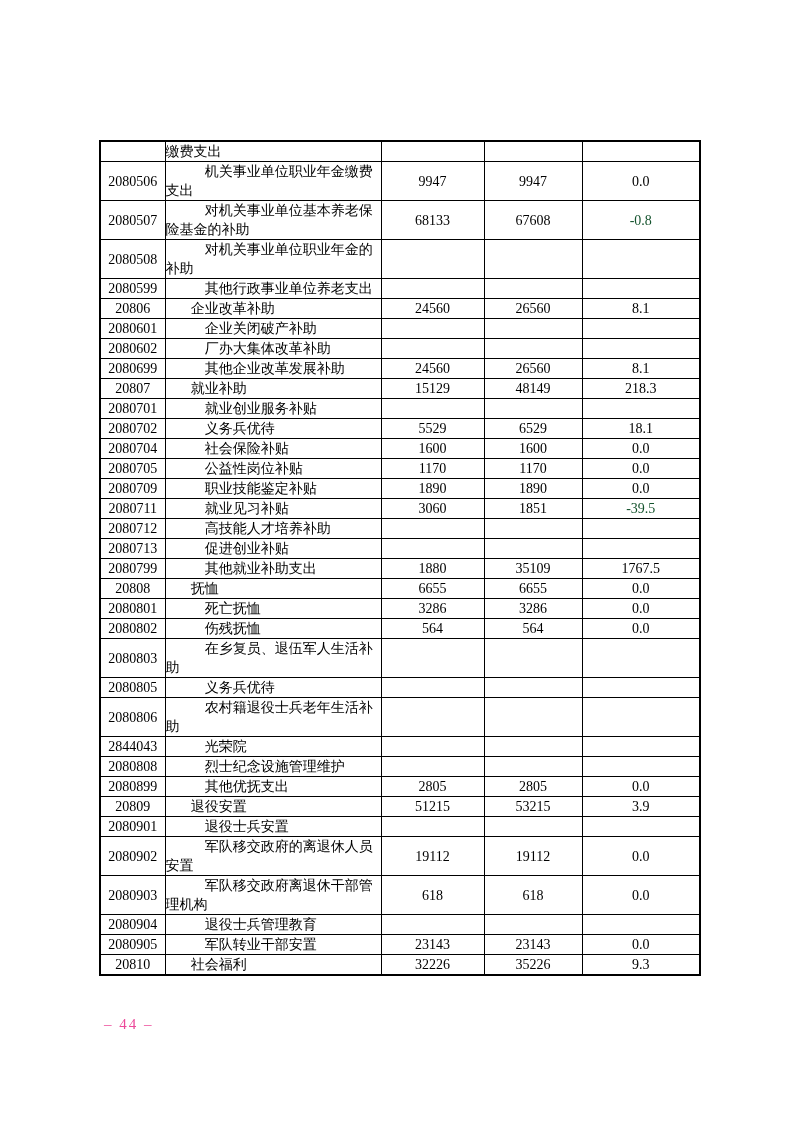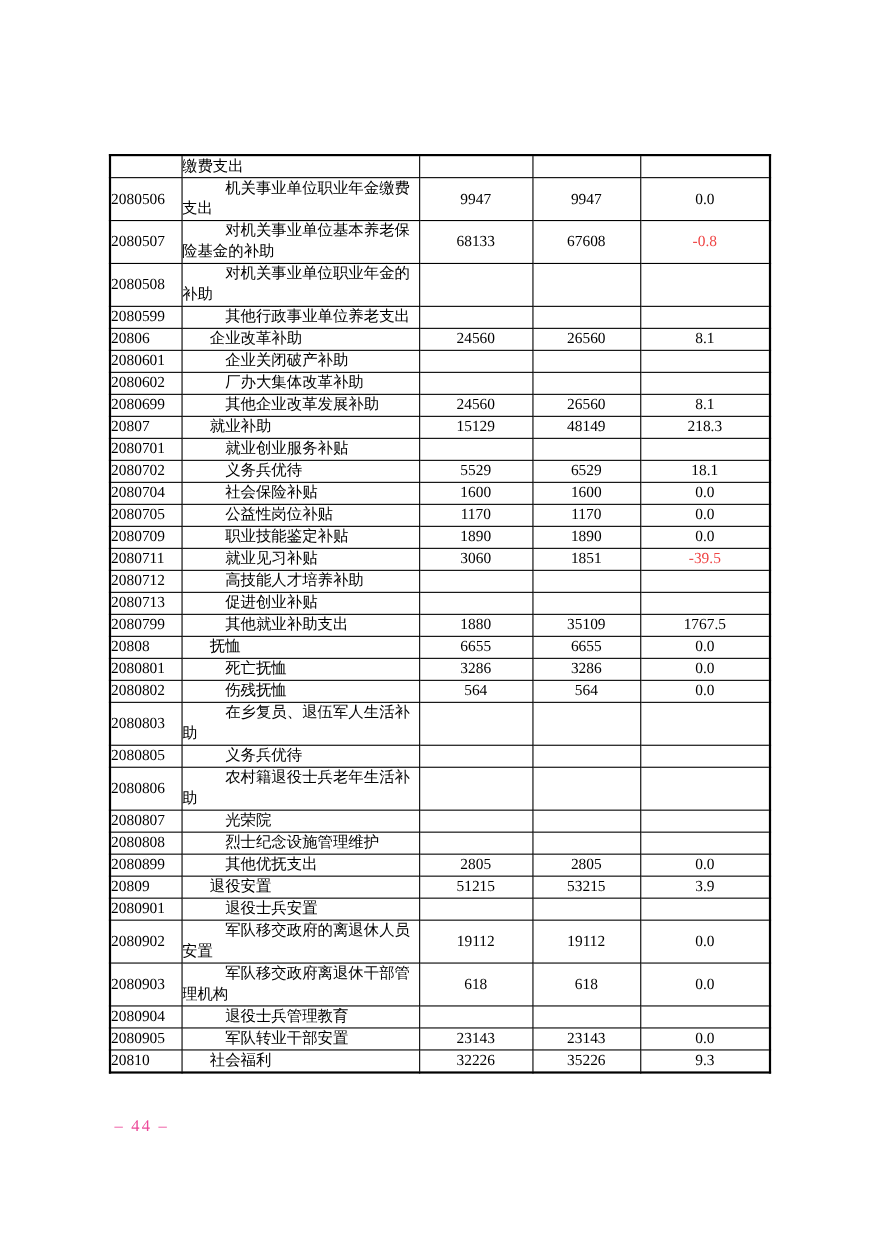--- a/index.html
+++ b/index.html
@@ -28,35 +28,35 @@
   table.budget td {
     border: 1px solid #000;
     font-size: 14px;
     line-height: 19px;
     padding: 0;
     vertical-align: middle;
     overflow: hidden;
   }
   table.budget tr { height: 19px; }
   td.c-code {
-    text-align: left;
+    text-align: center;
     padding-left: 3px;
     font-family: "Liberation Serif", "DejaVu Serif", serif;
   }
   td.c-name {
     text-align: left;
     padding-left: 4px;
     padding-right: 2px;
     word-break: break-all;
   }
   td.c-name.lv1 { text-indent: 0; }
   td.c-name.lv2 { text-indent: 1.8em; }
   td.c-name.lv3 { text-indent: 2.8em; }
   td.c-num { text-align: center; }
-  td.c-num.red { color: #ef4444; }
+  td.c-num.red { color: #14532d; }
   .page-number {
     position: absolute;
     left: 104px;
     top: 1016px;
     font-size: 15px;
     letter-spacing: 2px;
     color: #ec4899;
   }
 </style>
 </head>
@@ -243,21 +243,21 @@
     <td class="c-num"></td>
   </tr>
           <tr>
     <td class="c-code">2080806</td>
     <td class="c-name lv3">农村籍退役士兵老年生活补助</td>
     <td class="c-num"></td>
     <td class="c-num"></td>
     <td class="c-num"></td>
   </tr>
           <tr>
-    <td class="c-code">2080807</td>
+    <td class="c-code">2844043</td>
     <td class="c-name lv3">光荣院</td>
     <td class="c-num"></td>
     <td class="c-num"></td>
     <td class="c-num"></td>
   </tr>
           <tr>
     <td class="c-code">2080808</td>
     <td class="c-name lv3">烈士纪念设施管理维护</td>
     <td class="c-num"></td>
     <td class="c-num"></td>

